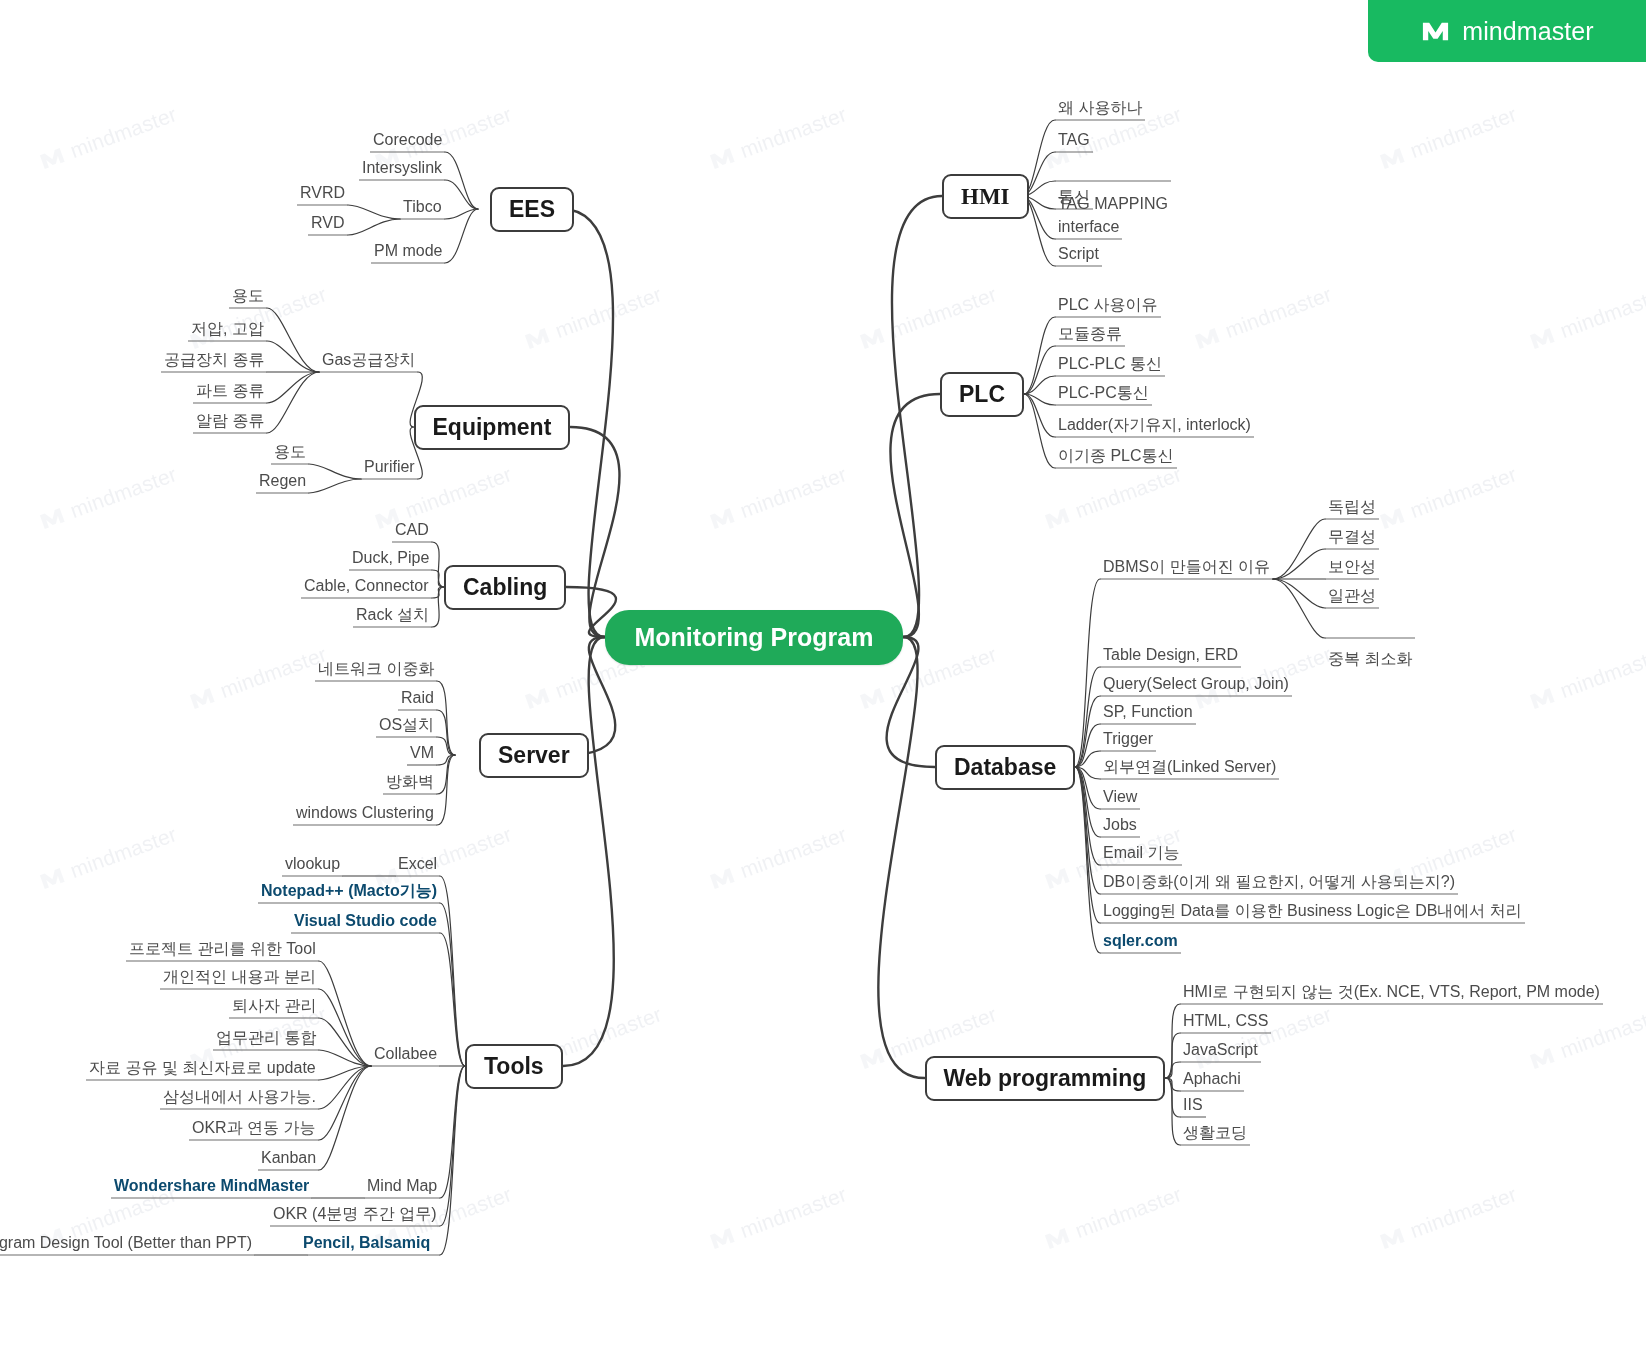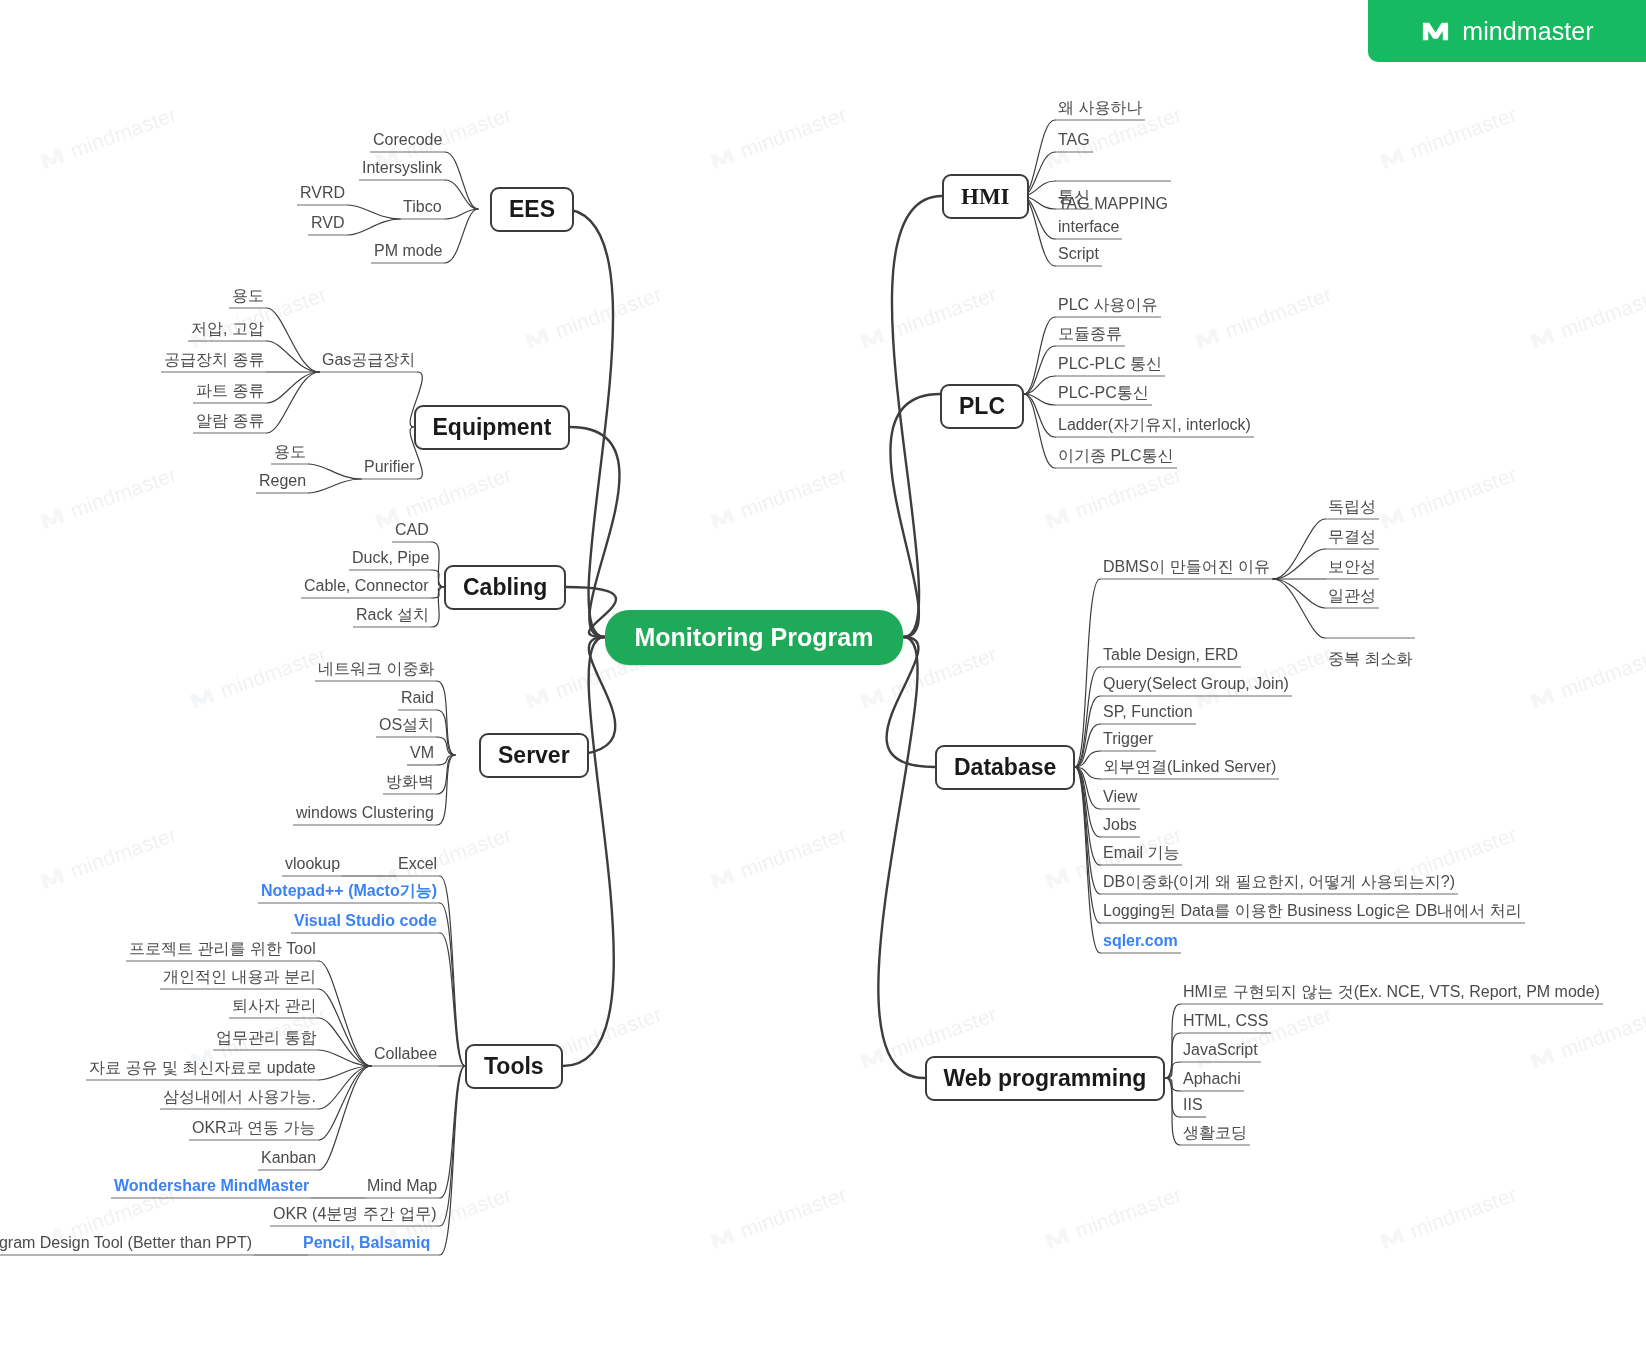--- a/index.html
+++ b/index.html
@@ -98,21 +98,21 @@
     font-weight: bold;
     color: #1a1a1a;
   }
 
   
   .leaf {
     font-size: 16px;
     color: #4b4b4b;
     padding: 0 3px 5px 3px;
   }
-  .leaf.bold { font-weight: bold; color: #3b82f6; }
+  .leaf.bold { font-weight: bold; color: #0c4a6e; }
 </style>
 </head>
 <body>
 
 <div id="canvas">
 
   <div id="watermarks">
       <div class="wm" style="left: 40px; top: 150px;">
         <svg class="wm-logo" viewBox="0 0 32 32">
           <path d="M3 25 L3 7 L9.5 7 L16 17 L22.5 7 L29 7 L29 25 L23.5 25 L23.5 15.5 L18.2 23.5 L13.8 23.5 L8.5 15.5 L8.5 25 Z" fill="#dfe4ea"></path>
@@ -550,21 +550,21 @@
       <div class="node leaf" style="left: 270px; top: 1205.5px;">OKR (4분명 주간 업무)</div>
       <div class="node leaf bold" style="left: 300px; top: 1234.5px;">Pencil, Balsamiq</div>
       <div class="node leaf" style="left: -29px; top: 1234.5px;">Program Design Tool (Better than PPT)</div>
       <div class="node topic" style="left: 942px; top: 173.5px; font-family: Liberation Serif, serif;">HMI</div>
       <div class="node leaf" style="left: 1055px; top: 99.5px;">왜 사용하나</div>
       <div class="node leaf" style="left: 1055px; top: 131.5px;">TAG</div>
       <div class="node leaf" style="left: 1055px; top: 176px; margin-top: 20px;">TAG MAPPING</div>
       <div class="node leaf" style="left: 1055px; top: 188.5px;">통신</div>
       <div class="node leaf" style="left: 1055px; top: 218.5px;">interface</div>
       <div class="node leaf" style="left: 1055px; top: 245.5px;">Script</div>
-      <div class="node topic" style="left: 940px; top: 371.5px; margin-top: 12px;">PLC</div>
+      <div class="node topic" style="left: 940px; top: 371.5px;">PLC</div>
       <div class="node leaf" style="left: 1055px; top: 296.5px;">PLC 사용이유</div>
       <div class="node leaf" style="left: 1055px; top: 325.5px;">모듈종류</div>
       <div class="node leaf" style="left: 1055px; top: 355.5px;">PLC-PLC 통신</div>
       <div class="node leaf" style="left: 1055px; top: 384.5px;">PLC-PC통신</div>
       <div class="node leaf" style="left: 1055px; top: 416.5px;">Ladder(자기유지, interlock)</div>
       <div class="node leaf" style="left: 1055px; top: 447.5px;">이기종 PLC통신</div>
       <div class="node topic" style="left: 935px; top: 744.5px;">Database</div>
       <div class="node leaf" style="left: 1100px; top: 558.5px;">DBMS이 만들어진 이유</div>
       <div class="node leaf" style="left: 1325px; top: 498.5px;">독립성</div>
       <div class="node leaf" style="left: 1325px; top: 528.5px;">무결성</div>

